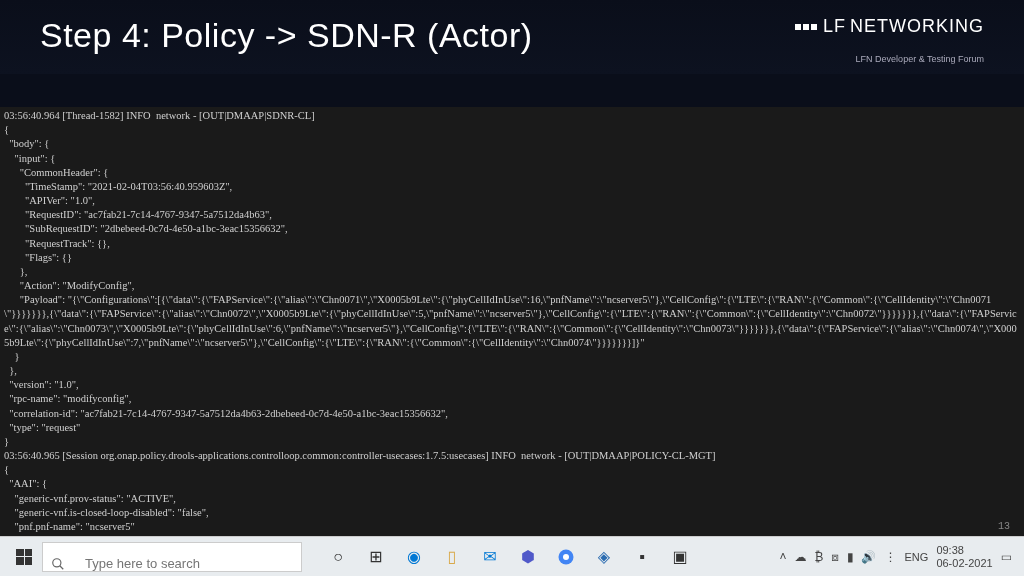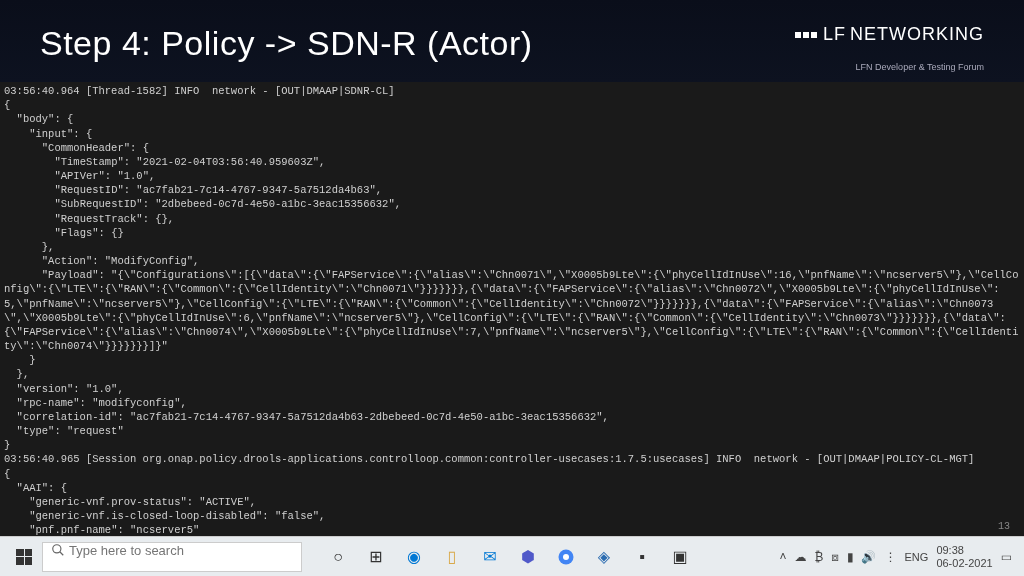--- a/index.html
+++ b/index.html
@@ -8,21 +8,21 @@
     height: 576px;
     background: #0a0e1a;
     font-family: Arial, sans-serif;
     overflow: hidden;
     position: relative;
   }
   .header {
     display: flex;
     justify-content: space-between;
     align-items: flex-start;
-    padding: 24px 40px 10px 40px;
+    padding: 16px 40px 10px 40px;
     background: linear-gradient(to bottom, #0a0e1a 0%, #0d1220 100%);
   }
   .title {
     color: #fff;
     font-size: 34px;
     font-weight: 400;
     letter-spacing: 0.5px;
   }
   .logo-block {
     text-align: right;
@@ -49,28 +49,29 @@
     display: inline-block;
   }
   .logo-sub {
     font-size: 9px;
     color: #aab;
     margin-top: 17px;
   }
   .terminal {
     background: #1a1a1a;
     color: #d0d0d0;
-    font-family: Liberation Mono, monospace;
+    font-family: Liberation Serif, serif;
     font-size: 10.5px;
     line-height: 1.35;
     padding: 2px 4px;
     white-space: pre-wrap;
     word-break: break-all;
     height: 456px;
     overflow: hidden;
+    margin-top: 33px;
   }
   .page-number {
     position: absolute;
     right: 14px;
     bottom: 44px;
     color: #888;
     font-size: 10px;
     font-family: Liberation Mono, monospace;
   }
   
@@ -98,27 +99,27 @@
   .win-icon {
     width: 16px; height: 16px;
     display: grid;
     grid-template-columns: 1fr 1fr;
     grid-template-rows: 1fr 1fr;
     gap: 1px;
   }
   .win-icon span { background: #333; }
   .search-box {
     display: flex;
-    align-items: flex-start;
+    align-items: flex-end;
     background: #fff;
     border: 1px solid #ccc;
     height: 30px;
     width: 260px;
     padding: 0 8px;
-    gap: 4px;
+    gap: 20px;
   }
   .search-icon-svg { width: 14px; height: 14px; fill: none; stroke: #666; stroke-width: 2; }
   .search-box input {
     border: none;
     outline: none;
     font-size: 13px;
     color: #666;
     flex: 1;
     background: transparent;
   }

